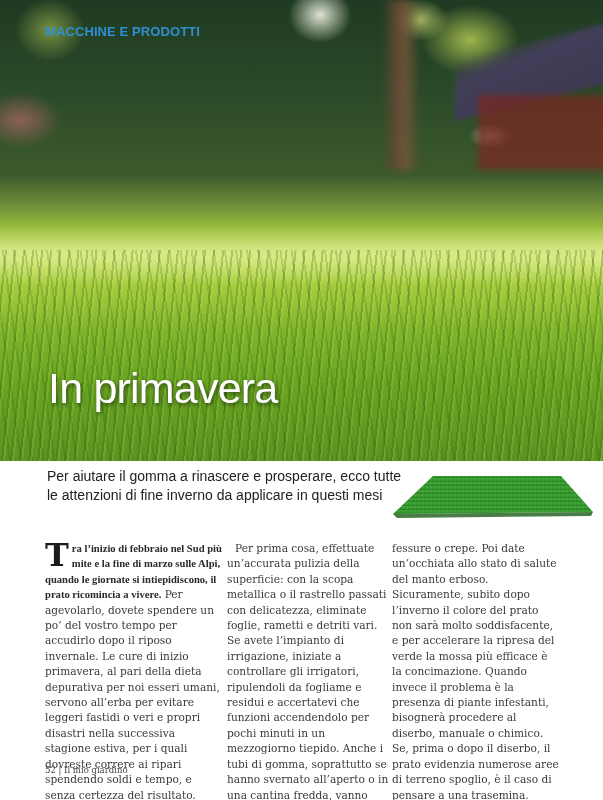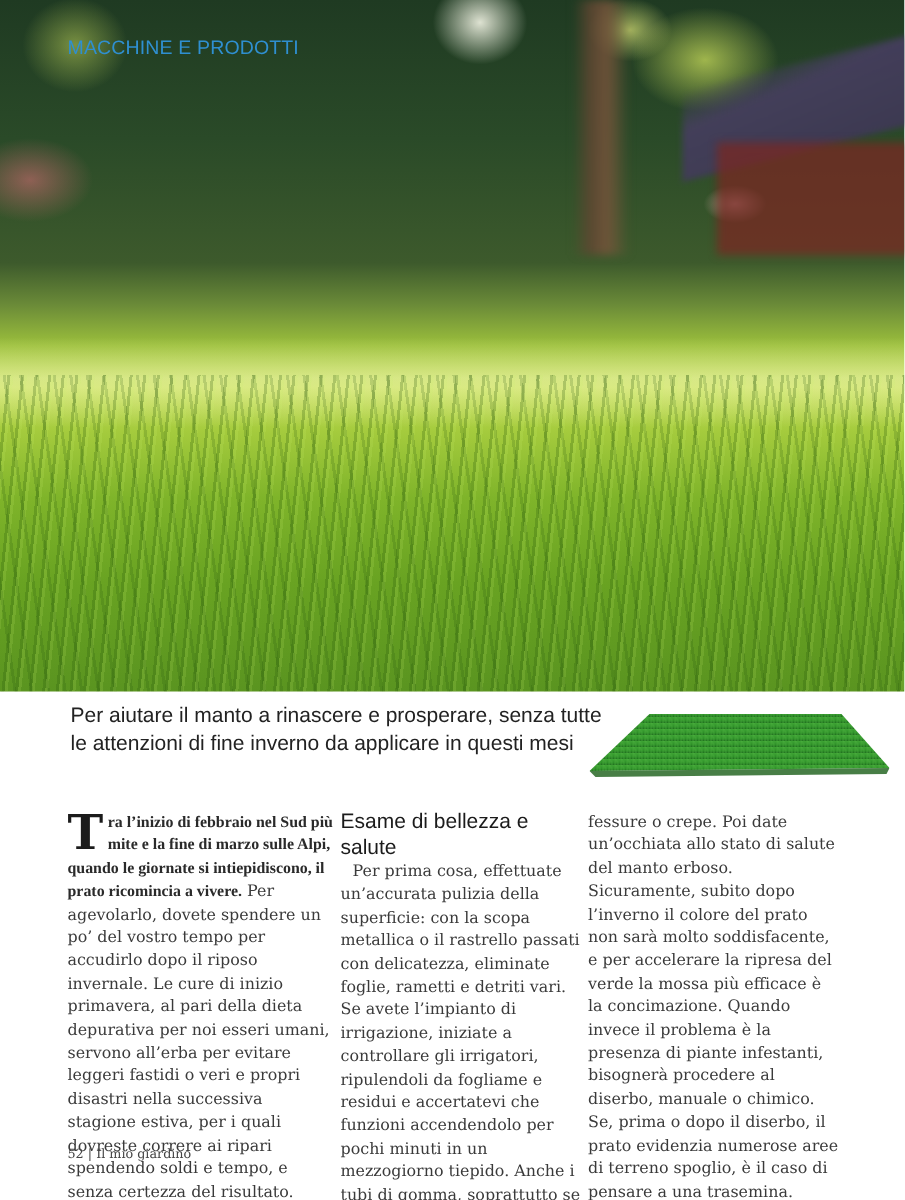--- a/index.html
+++ b/index.html
@@ -38,21 +38,21 @@
   }
   .hero .blades {
     position: absolute; left: 0; top: 250px; width: 603px; height: 211px;
     background:
       repeating-linear-gradient(96deg, rgba(40,90,10,0) 0 5px, rgba(40,90,10,0.25) 5px 7px, rgba(200,240,110,0.15) 7px 9px),
       repeating-linear-gradient(82deg, rgba(30,80,10,0) 0 9px, rgba(30,80,10,0.18) 9px 11px);
   }
 
   .section-label {
     position: absolute; left: 45px; top: 24px;
-    font-family: "Liberation Sans", sans-serif; font-weight: normal; font-size: 13px;
+    font-family: "Liberation Sans", sans-serif; font-weight: bold; font-size: 13px;
     color: #2f8fd0; letter-spacing: 0.1px;
   }
   .title {
     position: absolute; left: 48px; top: 366px;
     font-family: "Liberation Sans", sans-serif; font-weight: normal; color: #ffffff;
     font-size: 43px; line-height: 44px; letter-spacing: -0.8px;
     text-shadow: 1px 2px 4px rgba(0,0,0,0.55);
   }
   .title .line2 { display: block; padding-left: 116px; }
 
@@ -97,23 +97,24 @@
   <div class="tree"></div>
   <div class="roof"></div>
   <div class="house"></div>
   <div class="lawn-glow"></div>
   <div class="blades"></div>
 </div>
 
 <div class="section-label">MACCHINE E PRODOTTI</div>
 
 <h1 class="title">
+  <span class="line1">In primavera</span>
 </h1>
 
-<div class="subtitle">Per aiutare il manto a rinascere e prosperare, senza tutte le attenzioni di fine inverno da applicare in questi mesi</div>
+<div class="subtitle">Per aiutare il gomma a rinascere e prosperare, ecco tutte le attenzioni di fine inverno da applicare in questi mesi</div>
 
 <svg class="turf" viewBox="0 0 200 44" xmlns="http://www.w3.org/2000/svg">
   <defs>
     <linearGradient id="tg" x1="0" y1="0" x2="0" y2="1">
       <stop offset="0" stop-color="#3fa535"></stop>
       <stop offset="0.6" stop-color="#2d8f28"></stop>
       <stop offset="1" stop-color="#1f6f1e"></stop>
     </linearGradient>
     <pattern id="tp" width="4" height="4" patternUnits="userSpaceOnUse">
       <rect width="4" height="4" fill="url(#tg)"></rect>
@@ -124,21 +125,20 @@
   <polygon points="0,40 200,38 198,42 4,44" fill="#1a5e18" opacity="0.8"></polygon>
 </svg>
 
 <div class="col col1">
   <p>
     <span class="dropcap">T</span><span class="lead">ra l’inizio di febbraio nel Sud più mite e la fine di marzo sulle Alpi, quando le giornate si intiepidiscono, il prato ricomincia a vivere.</span><span> Per agevolarlo, dovete spendere un po’ del vostro tempo per accudirlo dopo il riposo invernale. Le cure di inizio primavera, al pari della dieta depurativa per noi esseri umani, servono all’erba per evitare leggeri fastidi o veri e propri disastri nella successiva stagione estiva, per i quali dovreste correre ai ripari spendendo soldi e tempo, e senza certezza del risultato.</span>
   </p>
 </div>
 
 <div class="col col2">
-  <h2>Esame di bellezza e salute</h2>
   <p>Per prima cosa, effettuate un’accurata pulizia della superficie: con la scopa metallica o il rastrello passati con delicatezza, eliminate foglie, rametti e detriti vari. Se avete l’impianto di irrigazione, iniziate a controllare gli irrigatori, ripulendoli da fogliame e residui e accertatevi che funzioni accendendolo per pochi minuti in un mezzogiorno tiepido. Anche i tubi di gomma, soprattutto se hanno svernato all’aperto o in una cantina fredda, vanno esaminati e provati, per accertare la presenza di</p>
 </div>
 
 <div class="col col3">
   <p>fessure o crepe. Poi date un’occhiata allo stato di salute del manto erboso. Sicuramente, subito dopo l’inverno il colore del prato non sarà molto soddisfacente, e per accelerare la ripresa del verde la mossa più efficace è la concimazione. Quando invece il problema è la presenza di piante infestanti, bisognerà procedere al diserbo, manuale o chimico. Se, prima o dopo il diserbo, il prato evidenzia numerose aree di terreno spoglio, è il caso di pensare a una trasemina. Infine, nelle zone climatiche più calde, potete</p>
 </div>
 
 <div class="folio">52 | Il mio giardino</div>
 
 </body></html>

